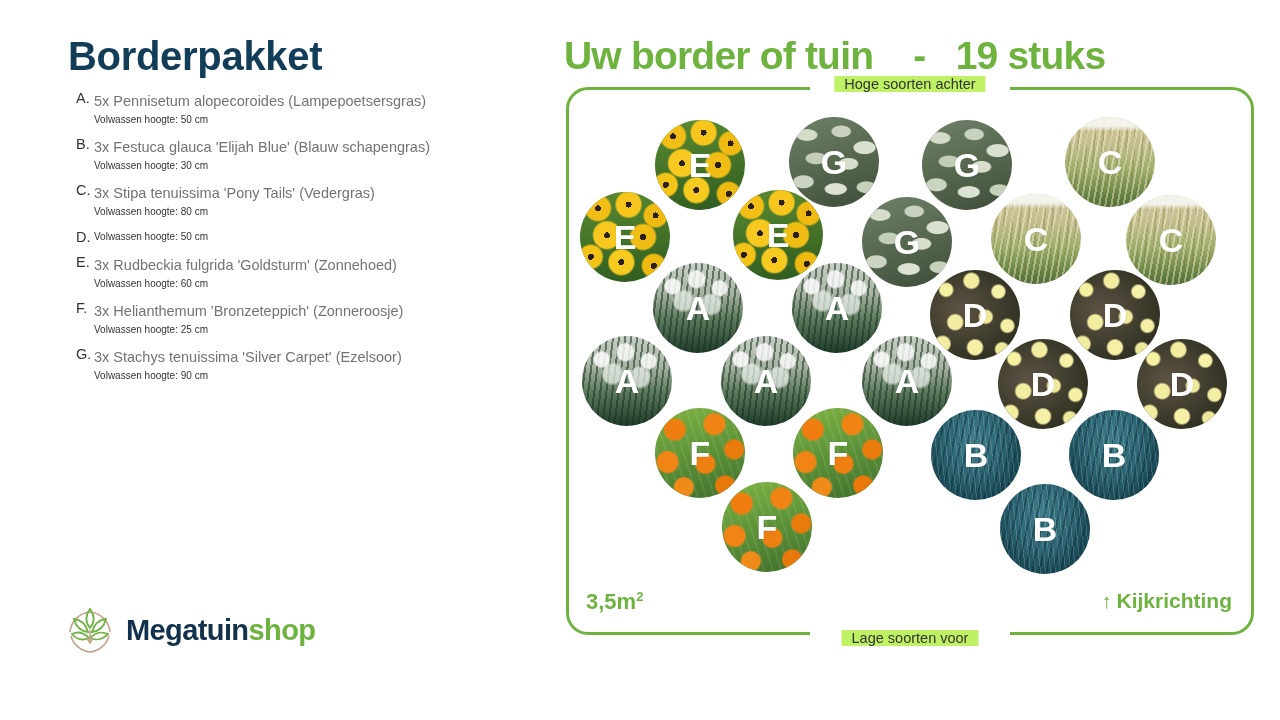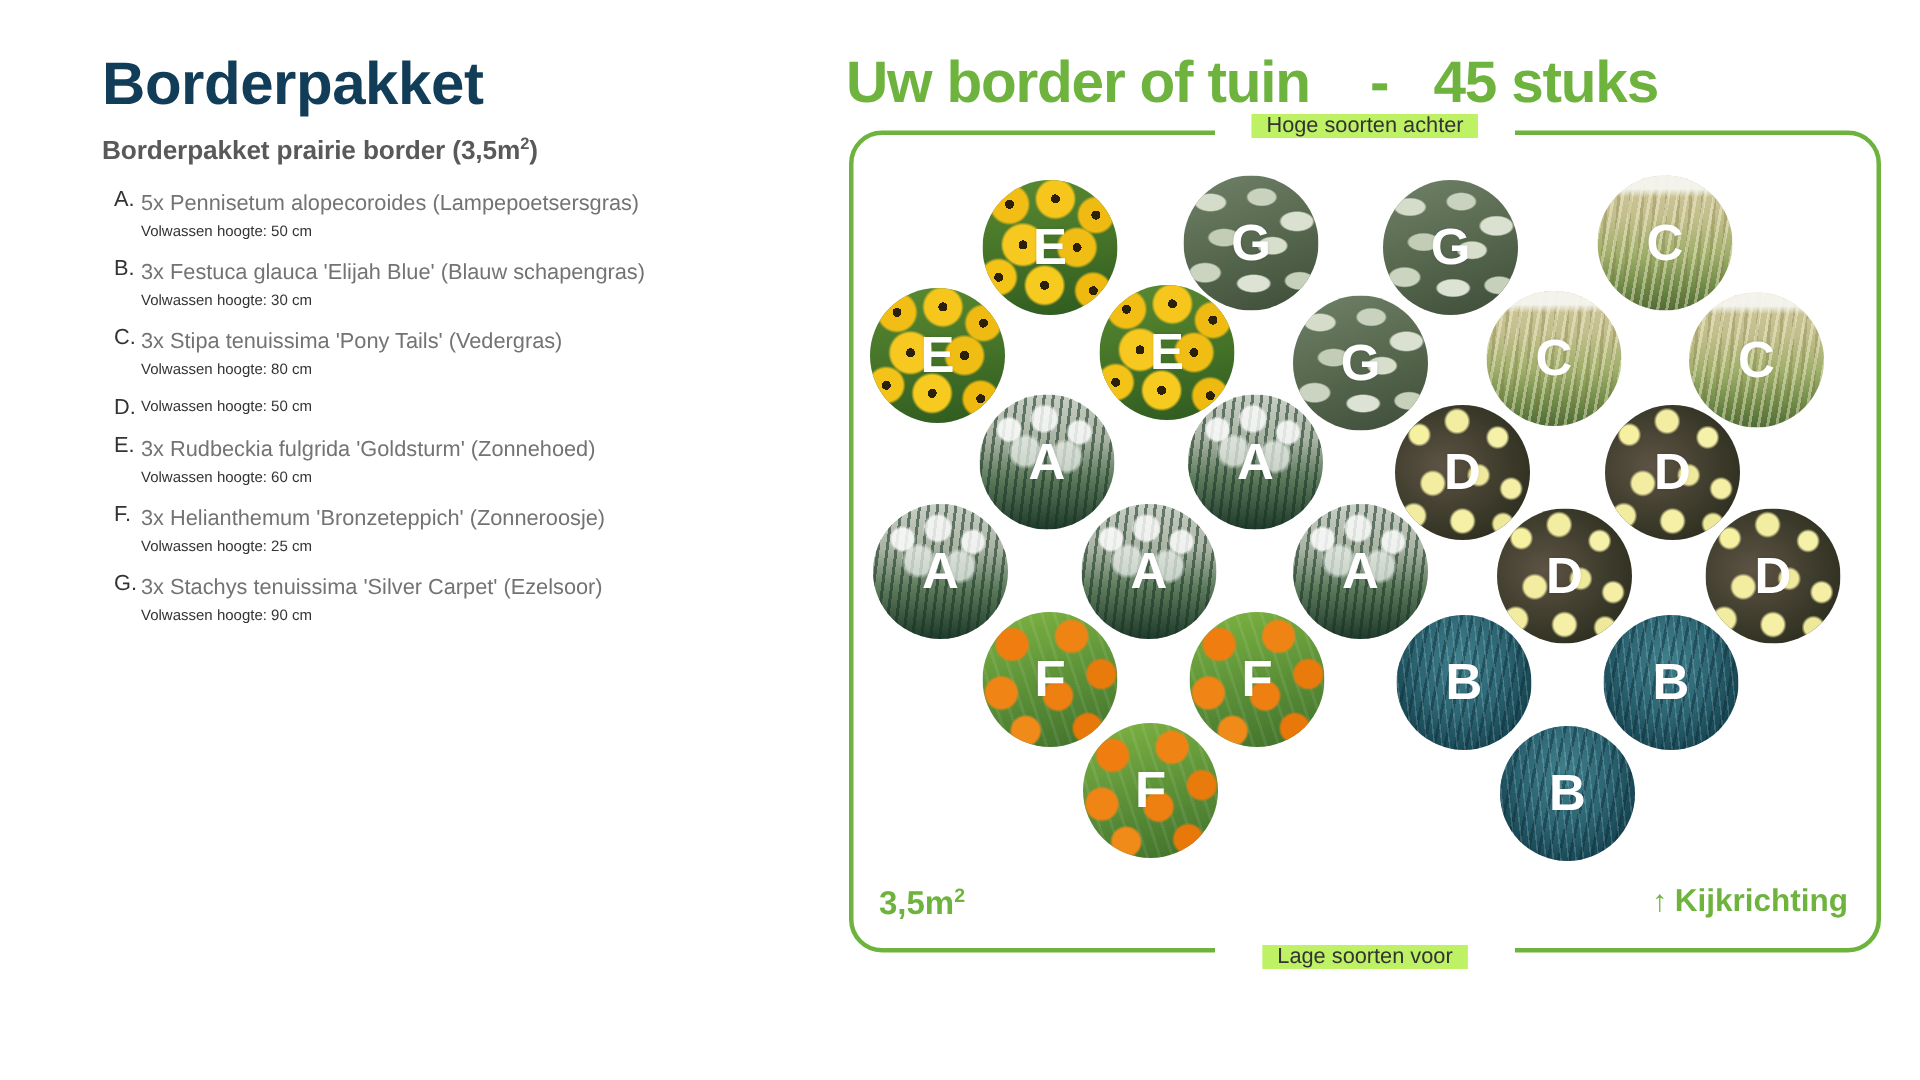--- a/index.html
+++ b/index.html
@@ -181,23 +181,20 @@
 </style>
 </head>
 <body>
 
 <div id="root">
 
   <div id="left-col">
 
     <h1 id="page-title">Borderpakket</h1>
 
-    <div id="subtitle">
-      <span>Borderpakket prairie border (3,5m</span><sup>2</sup><span>)</span>
-    </div>
 
     <ul id="plant-list">
         <li class="plant-item">
           <div class="plant-letter">A.</div>
           <div class="plant-body">
             <div class="plant-name">5x Pennisetum alopecoroides (Lampepoetsersgras)</div>
             <div class="plant-height">Volwassen hoogte: 50 cm</div>
           </div>
         </li>
         <li class="plant-item">
@@ -237,24 +234,46 @@
         <li class="plant-item">
           <div class="plant-letter">G.</div>
           <div class="plant-body">
             <div class="plant-name">3x Stachys tenuissima 'Silver Carpet' (Ezelsoor)</div>
             <div class="plant-height">Volwassen hoogte: 90 cm</div>
           </div>
         </li>
       </ul>
   </div>
 
+  <div id="logo">
+    <svg id="logo-mark" viewBox="0 0 60 60">
+      <g fill="none" stroke="#c2a28c" stroke-width="1.6">
+        <path d="M30 12 A22 22 0 0 1 50 32"></path>
+        <path d="M30 12 A22 22 0 0 0 10 32"></path>
+        <path d="M11 36 A22 22 0 0 0 30 52"></path>
+        <path d="M49 36 A22 22 0 0 1 30 52"></path>
+      </g>
+      <g fill="none" stroke="#70b344" stroke-width="1.8">
+        <path d="M30 9 C35 16 35 22 30 28 C25 22 25 16 30 9 Z"></path>
+        <path d="M46 19 C44 27 40 31 32 32 C34 24 38 20 46 19 Z"></path>
+        <path d="M14 19 C22 20 26 24 28 32 C20 31 16 27 14 19 Z"></path>
+        <path d="M48 34 C42 40 37 41 30 38 C36 32 41 31 48 34 Z"></path>
+        <path d="M12 34 C18 31 23 32 29 38 C22 41 17 40 12 34 Z"></path>
+      </g>
+      <path d="M30 30 L30 42" fill="none" stroke="#c2a28c" stroke-width="1.6"></path>
+      <path d="M27 38 L30 43 L33 38" fill="none" stroke="#c2a28c" stroke-width="1.6"></path>
+    </svg>
+    <div id="logo-text">
+      <span class="dark">Megatuin</span><span class="green">shop</span>
+    </div>
+  </div>
 
   <div id="right-col">
 
-    <div id="right-title">Uw border of tuin    -   45 stuks</div>
+    <div id="right-title">Uw border of tuin    -   19 stuks</div>
 
     <div id="plan-wrap">
       <div id="plan-frame"></div>
 
       <div class="frame-caption" id="caption-top">Hoge soorten achter</div>
       <div class="frame-caption" id="caption-bottom">Lage soorten voor</div>
 
       <div id="area-label">
         <span>3,5m</span><sup>2</sup>
       </div>

